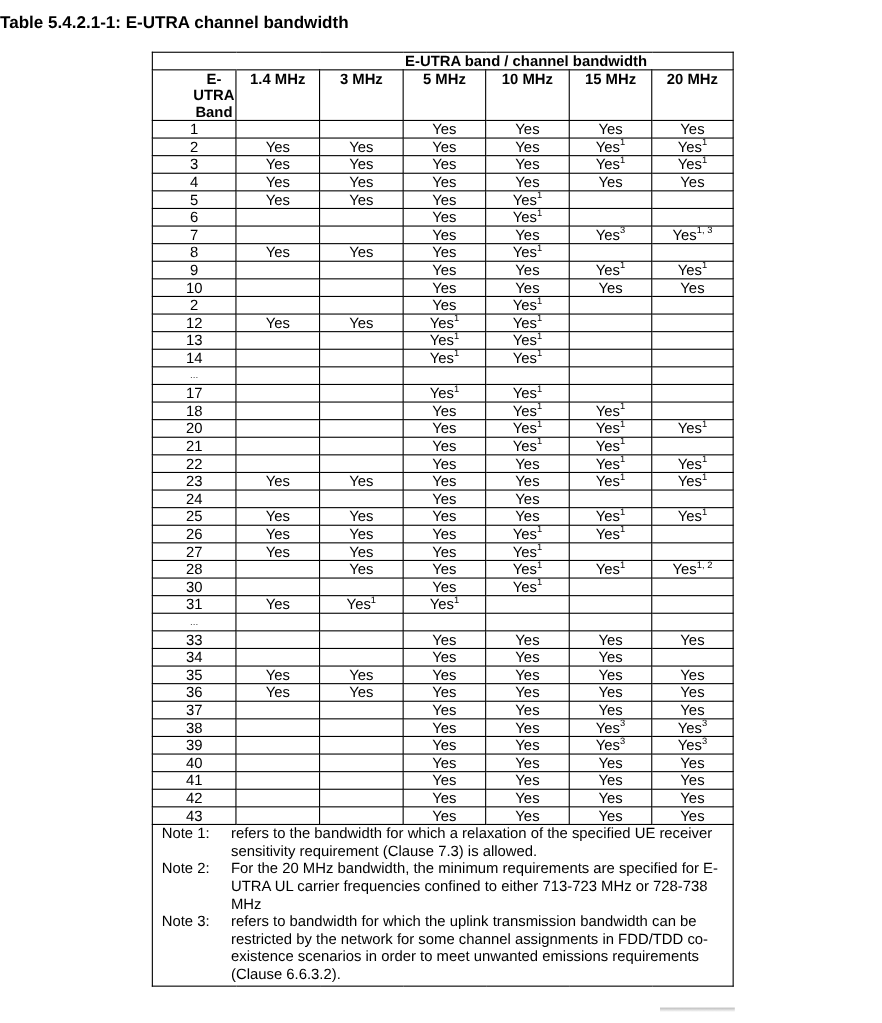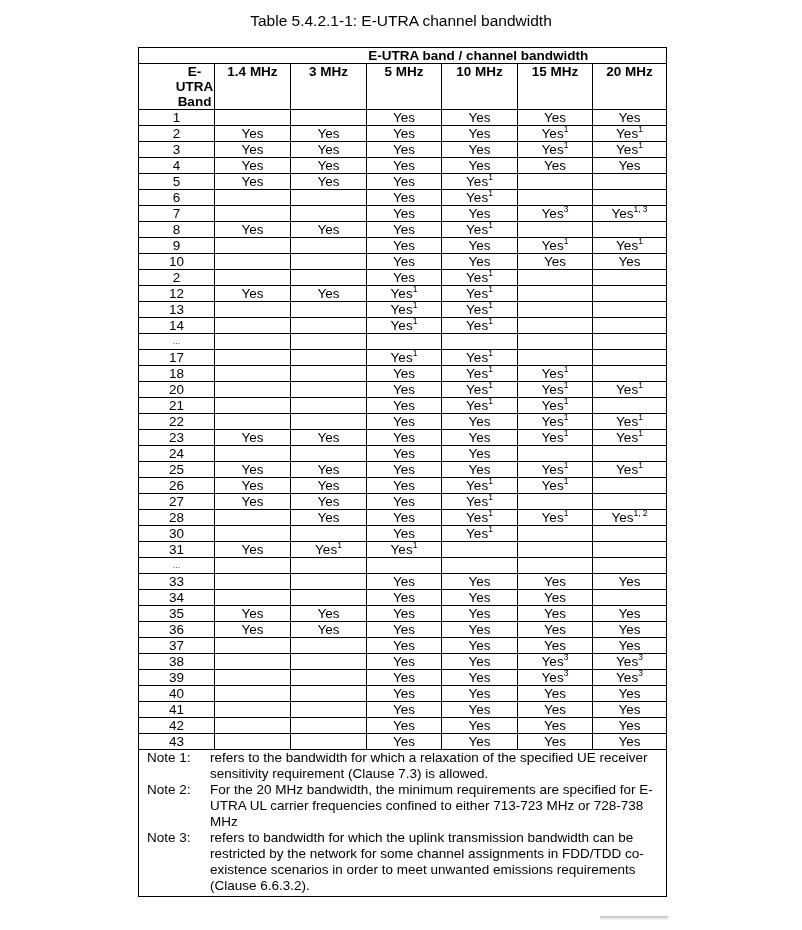--- a/index.html
+++ b/index.html
@@ -1,19 +1,19 @@
 <!DOCTYPE html>
 <html><head>
 <meta charset="utf-8">
 <style>
   html, body { margin: 0; padding: 0; background: #ffffff; }
   body { width: 802px; height: 930px; position: relative; overflow: hidden;
          font-family: "Liberation Sans", sans-serif; color: #000; }
-  .title { position: absolute; left: 0; top: 12px; width: 802px; text-align: center;
-           font-weight: normal; font-size: 15.5px; }
+  .title { position: absolute; left: 0; top: 12px; width: 802px; 
+           font-weight: bold; font-size: 15.5px; }
   table.bw { position: absolute; left: 138px; top: 47px; border-collapse: collapse;
              table-layout: fixed; font-size: 13.5px; }
   table.bw td, table.bw th { border: 1.2px solid #000; padding: 0; text-align: center;
              line-height: 15px; height: 15px; overflow: hidden; white-space: nowrap; }
   table.bw th { font-weight: bold; }
   th.span-h { height: 12px; line-height: 12px; }
   th.colh { vertical-align: top; height: 32px; line-height: 15px; }
   sup { font-size: 8.5px; line-height: 0; position: relative; top: -1px; vertical-align: super; }
   td.ell { font-size: 9px; color: #444; line-height: 15px; vertical-align: top; }
   td.notes { text-align: left !important; white-space: normal !important; height: auto !important;

